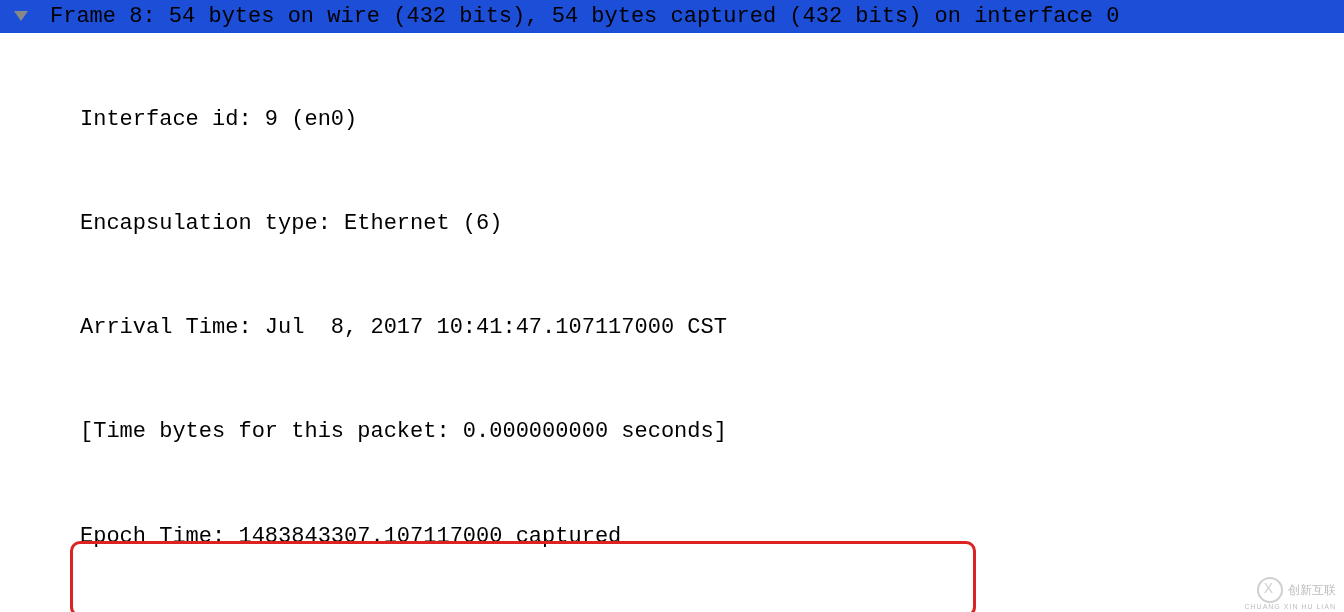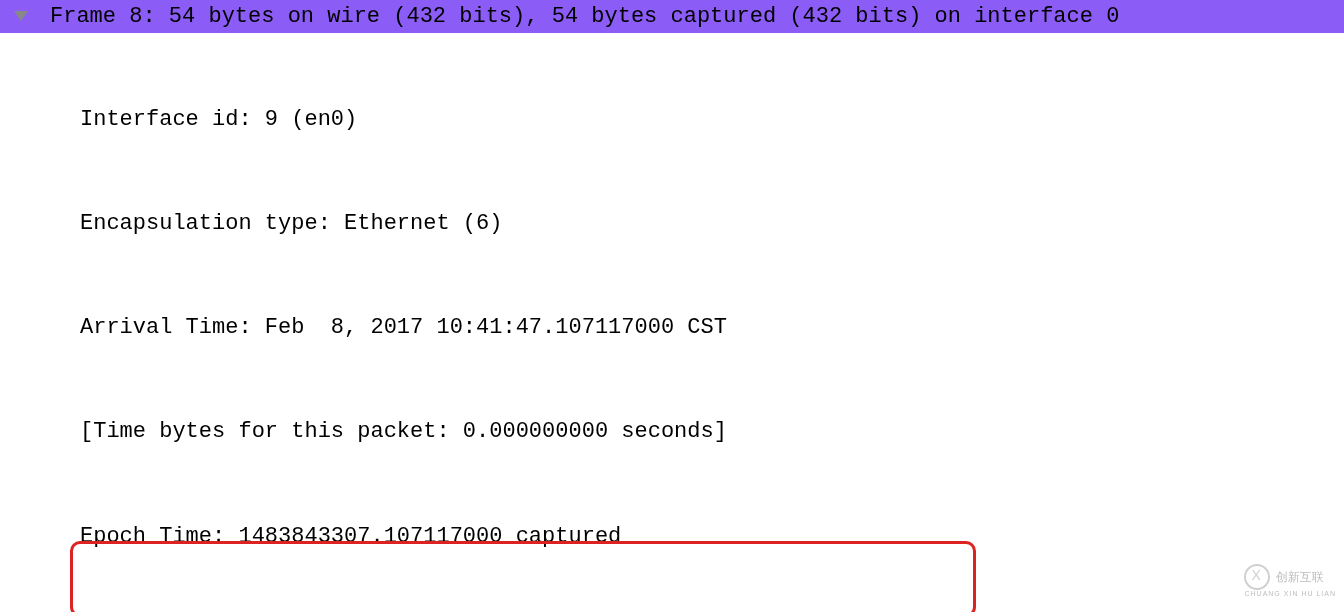--- a/index.html
+++ b/index.html
@@ -8,21 +8,21 @@
     width: 1344px;
     height: 612px;
     background: #ffffff;
     font-family: "Menlo", "Consolas", "Courier New", monospace;
     font-size: 22px;
     color: #000000;
     overflow: hidden;
     position: relative;
   }
   .header-row {
-    background: #8b5cf6;
+    background: #1d4ed8;
     padding: 4px 0 4px 8px;
     display: flex;
     align-items: center;
     white-space: pre;
   }
   .disclosure {
     display: inline-block;
     width: 0;
     height: 0;
     border-left: 7px solid transparent;
@@ -46,24 +46,25 @@
     top: 541px;
     width: 900px;
     height: 70px;
     border: 3px solid #d22;
     border-radius: 10px;
     pointer-events: none;
   }
   .watermark {
     position: absolute;
     right: 8px;
-    bottom: 15px;
+    bottom: 2px;
     font-family: Arial, sans-serif;
     font-size: 12px;
     color: #bdbdbd;
+    text-align: right;
     line-height: 1.05;
   }
   .watermark .logo {
     display: inline-block;
     width: 22px;
     height: 22px;
     border: 2px solid #d0d0d0;
     border-radius: 50%;
     vertical-align: middle;
     position: relative;
@@ -84,21 +85,21 @@
 <body>
 
 <div class="header-row">
   <span class="disclosure"></span>
   <span>Frame 8: 54 bytes on wire (432 bits), 54 bytes captured (432 bits) on interface 0</span>
 </div>
 
 <div class="detail-lines">
   <div class="line">Interface id: 9 (en0)</div>
   <div class="line">Encapsulation type: Ethernet (6)</div>
-  <div class="line">Arrival Time: Feb  8, 2017 10:41:47.107117000 CST</div>
+  <div class="line">Arrival Time: Jul  8, 2017 10:41:47.107117000 CST</div>
   <div class="line">[Time bytes for this packet: 0.000000000 seconds]</div>
   <div class="line">Epoch Time: 1483843307.107117000 captured</div>
   
   
   
   
   
   
   
   

